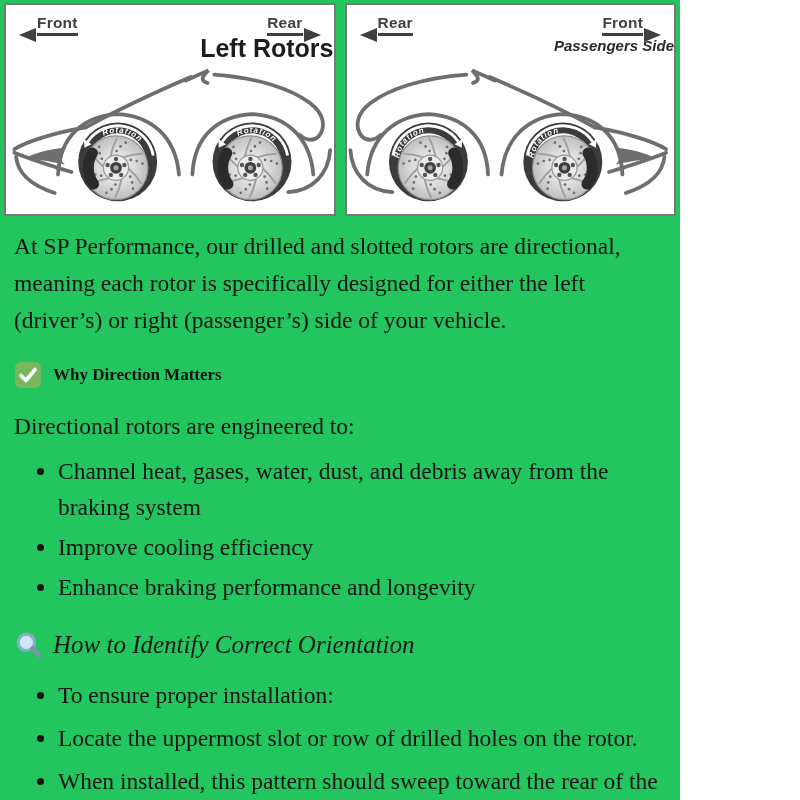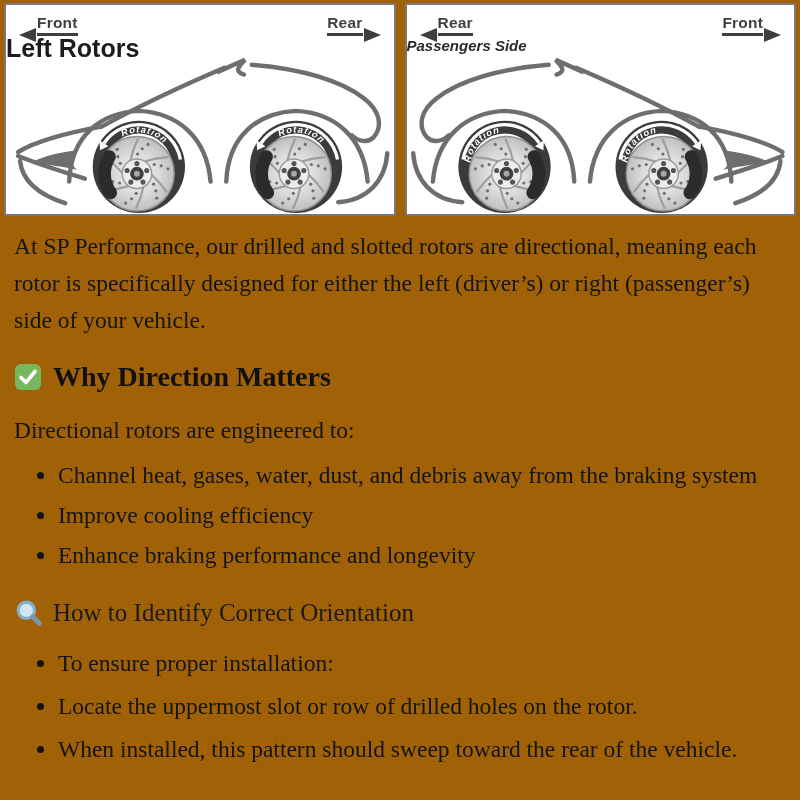--- a/index.html
+++ b/index.html
@@ -1,42 +1,42 @@
 <!DOCTYPE html>
 <html><head>
 <meta charset="utf-8">
 <style>
   html,body{margin:0;padding:0;background:#ffffff;}
-  .page{width:800px;height:800px;overflow:hidden;background:#a16207;
+  .page{width:680px;height:800px;overflow:hidden;background:#22c55e;
         font-family:"Liberation Serif","DejaVu Serif",serif;color:#141414;}
 
   
   .diagram{display:flex;gap:9px;padding:3px 4px 0 4px;}
   .panel{flex:1;border:2.5px solid #787878;background:#fff;min-width:0;}
   .panel-header{position:relative;height:46px;padding:0 12px;
                 display:flex;justify-content:space-between;align-items:flex-start;
                 font-family:"Liberation Sans","DejaVu Sans",sans-serif;}
-  .titles{position:absolute;left:0;right:0;top:3px;text-align:left;pointer-events:none;margin-top:28px;}
+  .titles{position:absolute;left:0;right:0;top:3px;text-align:right;pointer-events:none;margin-top:28px;}
   .panel-title{font-size:25px;font-weight:bold;color:#1c1c1c;line-height:1.0;}
   .panel-subtitle{font-size:15px;font-weight:bold;font-style:italic;color:#2a2a2a;margin-top:1px;}
   .dir{position:relative;margin-top:9px;padding-bottom:4px;font-weight:bold;
        font-size:15.5px;color:#3f3f3f;letter-spacing:.2px;}
   .dir::after{content:'';position:absolute;left:0;right:0;bottom:0;height:3.5px;background:#3f3f3f;}
   .dir-left{margin-left:19px;}
   .dir-right{margin-right:19px;}
   .tri{position:absolute;width:0;height:0;border-top:7.5px solid transparent;border-bottom:7.5px solid transparent;bottom:-6px;}
   .tri-left{left:-18px;border-right:17px solid #3f3f3f;}
   .tri-right{right:-18px;border-left:17px solid #3f3f3f;}
   .car-svg{display:block;width:100%;height:163px;}
 
   
   .article{padding:0 15px 0 14px;}
   .intro{margin:12px 0 0;font-size:23.5px;line-height:1.58;}
-  .h-check{margin:22px 0 0;font-size:28px;font-weight:bold;display:flex;align-items:center;gap:11px;color:#111;}
-  .h-mag{margin:24px 0 0;font-size:25px;font-weight:normal;display:flex;align-items:center;gap:9px;color:#1a1a1a;}
+  .h-check{margin:22px 0 0;font-size:17px;font-weight:bold;display:flex;align-items:center;gap:11px;color:#111;}
+  .h-mag{margin:24px 0 0;font-size:25px;font-weight:normal;display:flex;align-items:center;gap:9px;color:#1a1a1a;font-style:italic;}
   .h-check svg,.h-mag svg{flex:0 0 auto;}
   .lead{margin:24px 0 0;font-size:23.5px;}
   ul{margin:14px 0 0;padding-left:44px;font-size:23.5px;}
   ul.l2{margin-top:18px;}
   li{margin-top:4px;line-height:1.53;}
   ul.l2 li{margin-top:7px;}
 </style>
 </head>
 <body>
 

